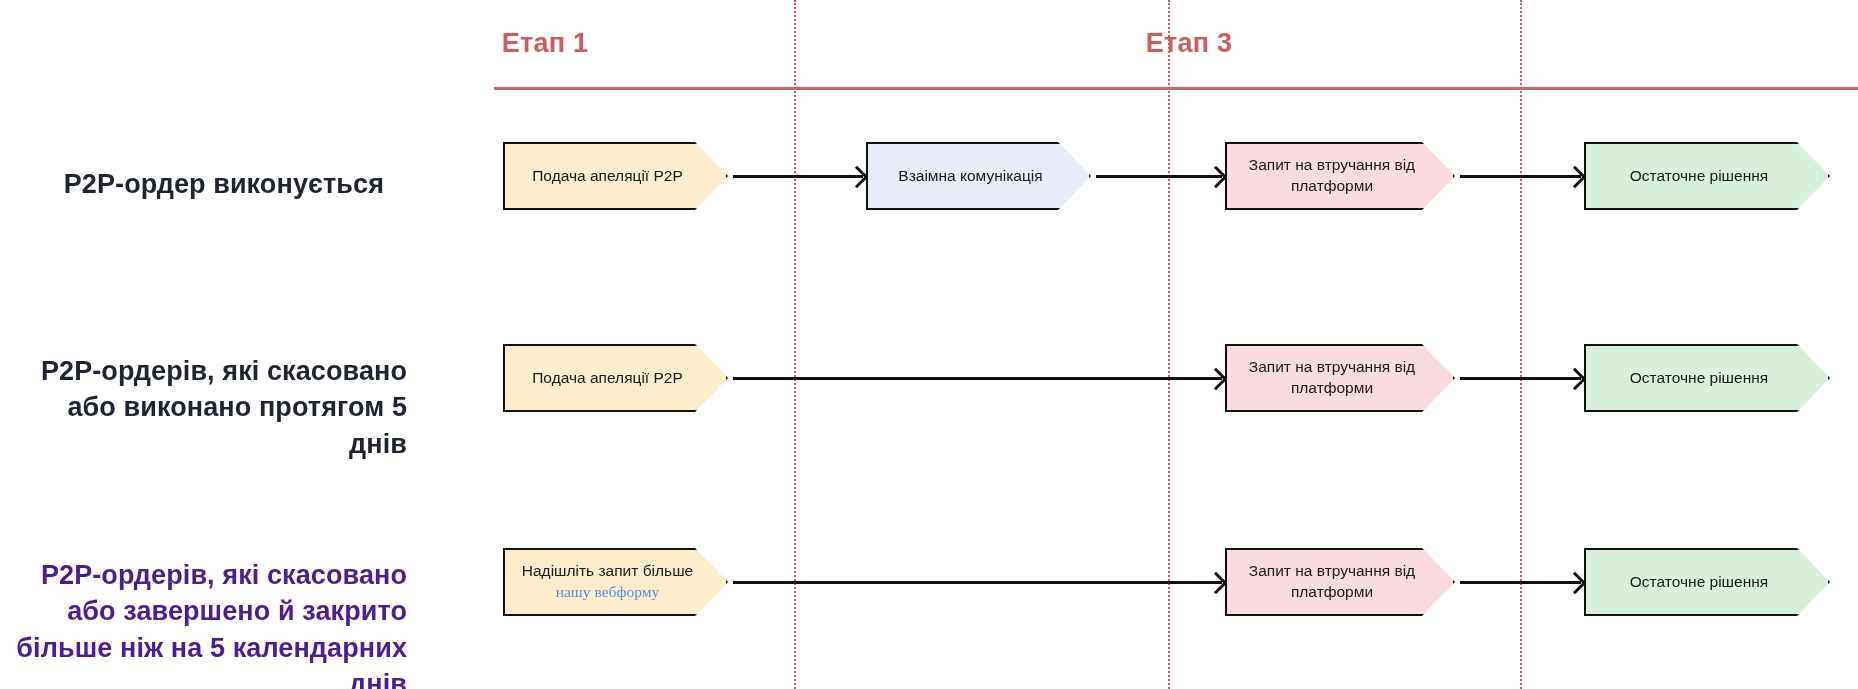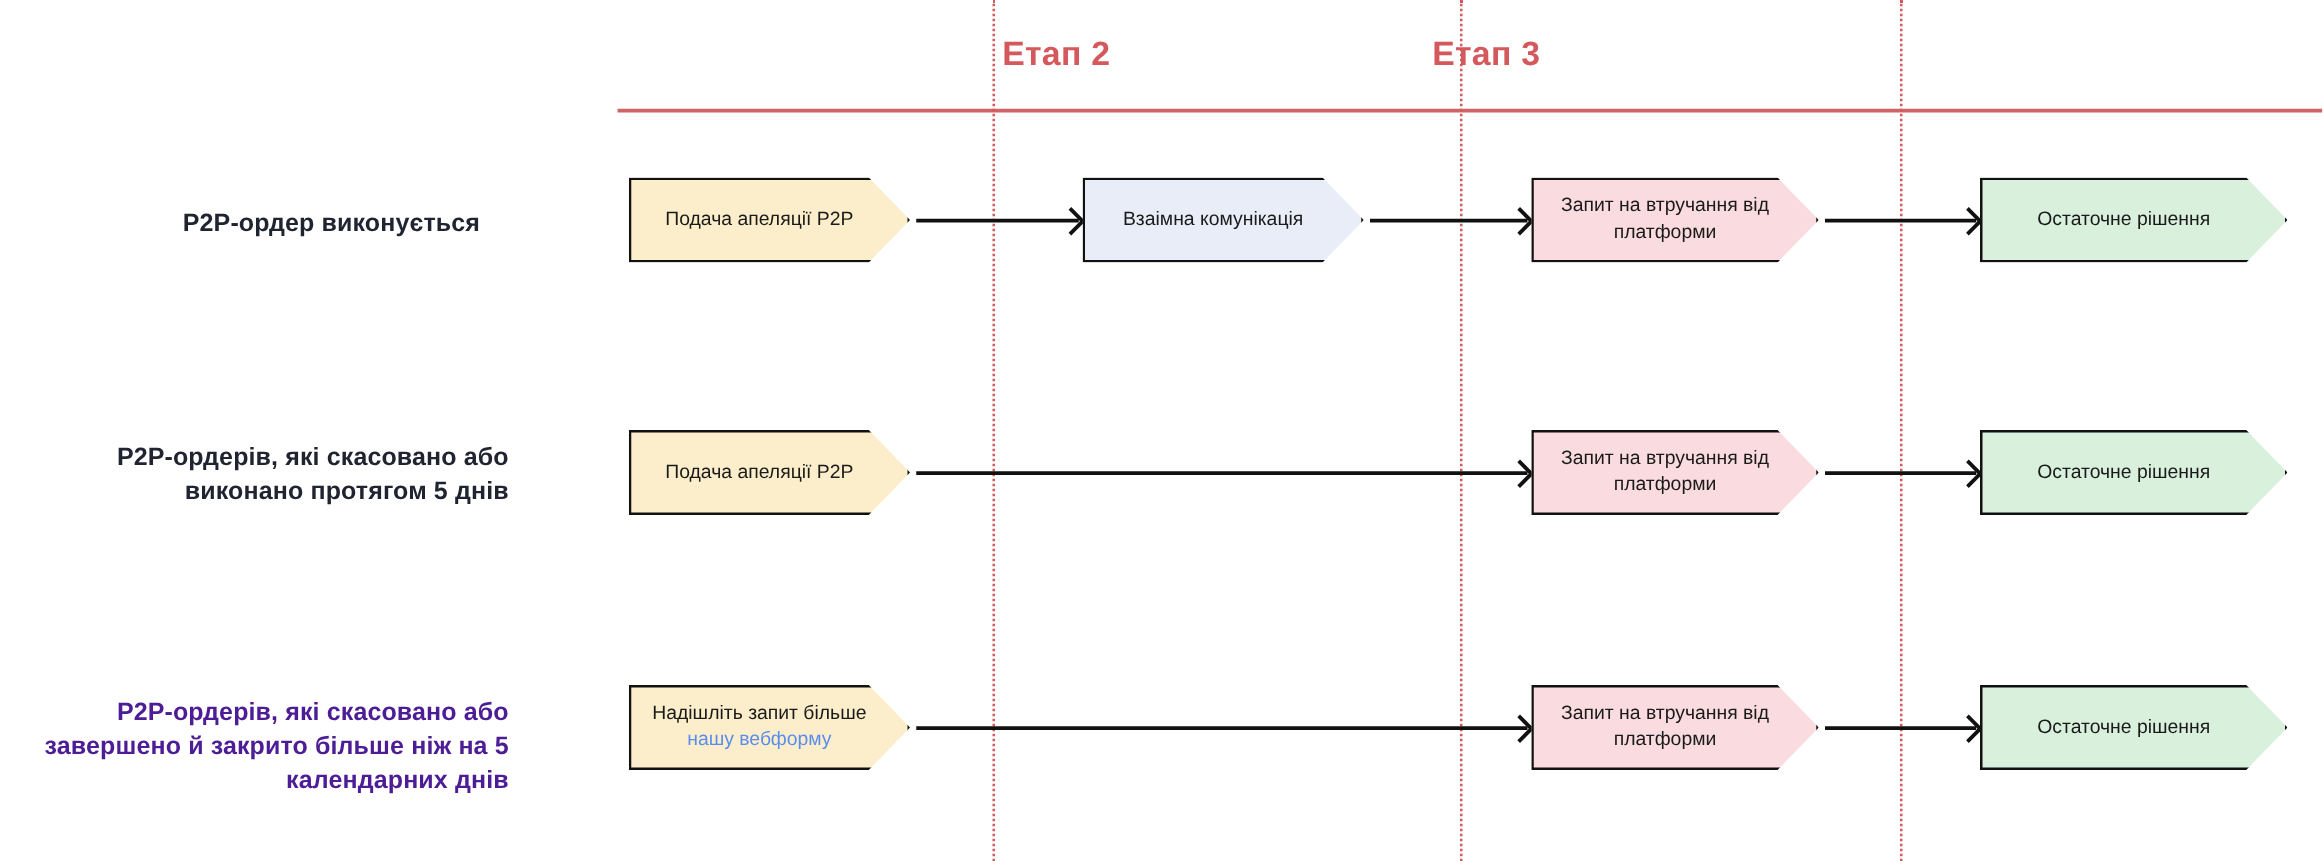--- a/index.html
+++ b/index.html
@@ -46,21 +46,21 @@
     top: 0;
     width: 0;
     height: 689px;
     border-left: 2px dotted #d4595c;
   }
 
   
   .row-label {
     position: absolute;
     text-align: right;
-    font-size: 20px;
+    font-size: 27px;
     font-weight: bold;
     color: #1f2430;
     line-height: 1.35;
     letter-spacing: 0.1px;
   }
 
   
   .chev {
     position: absolute;
     box-sizing: border-box;
@@ -73,20 +73,21 @@
     line-height: 1.35;
     padding: 0 26px 0 10px;
     border: 2.5px solid #111111;
     clip-path: polygon(0 0, calc(100% - 33px) 0, 100% 50%, calc(100% - 33px) 100%, 0 100%);
   }
   .chev-label { display: block; }
   .chev-link {
     color: #5a8dee;
     text-decoration: none;
     display: block;
+    font-family: Liberation Serif, serif;
   }
 
   
   .arrow {
     position: absolute;
     height: 3px;
     background: #111111;
   }
   .arrow::after {
     content: "";
@@ -98,21 +99,21 @@
     border-top: 3px solid #111111;
     border-right: 3px solid #111111;
     transform: translateY(-50%) rotate(45deg);
     transform-origin: center;
   }
 </style>
 </head>
 <body>
 
 <div id="canvas">
-    <div class="stage-header" style="left: 715px; width: 260px; color: rgb(212, 89, 92);">Етап 2</div>
+    <div class="stage-header" style="left: 415px; width: 260px; color: rgb(212, 89, 92);">Етап 1</div>
     <div class="stage-header" style="left: 1059px; width: 260px; color: rgb(212, 89, 92);">Етап 3</div>
     <div class="header-rule" style="background: rgb(207, 100, 102);"></div>
     <div class="stage-divider" style="left: 794px; border-left-color: rgb(212, 89, 92);"></div>
     <div class="stage-divider" style="left: 1168px; border-left-color: rgb(212, 89, 92);"></div>
     <div class="stage-divider" style="left: 1520px; border-left-color: rgb(212, 89, 92);"></div>
     <div class="row-label" style="left: 24px; top: 166px; width: 360px; color: rgb(31, 36, 48);">P2P-ордер виконується</div>
     <div class="arrow" style="left: 733px; width: 130px; top: 175px; background: rgb(17, 17, 17);"></div>
     <div class="arrow" style="left: 1096px; width: 126px; top: 175px; background: rgb(17, 17, 17);"></div>
     <div class="arrow" style="left: 1460px; width: 121px; top: 175px; background: rgb(17, 17, 17);"></div>
     <div class="chev" style="left: 503px; top: 142px; width: 225px; height: 68px; background: rgb(252, 238, 202); border-color: rgb(17, 17, 17);">

